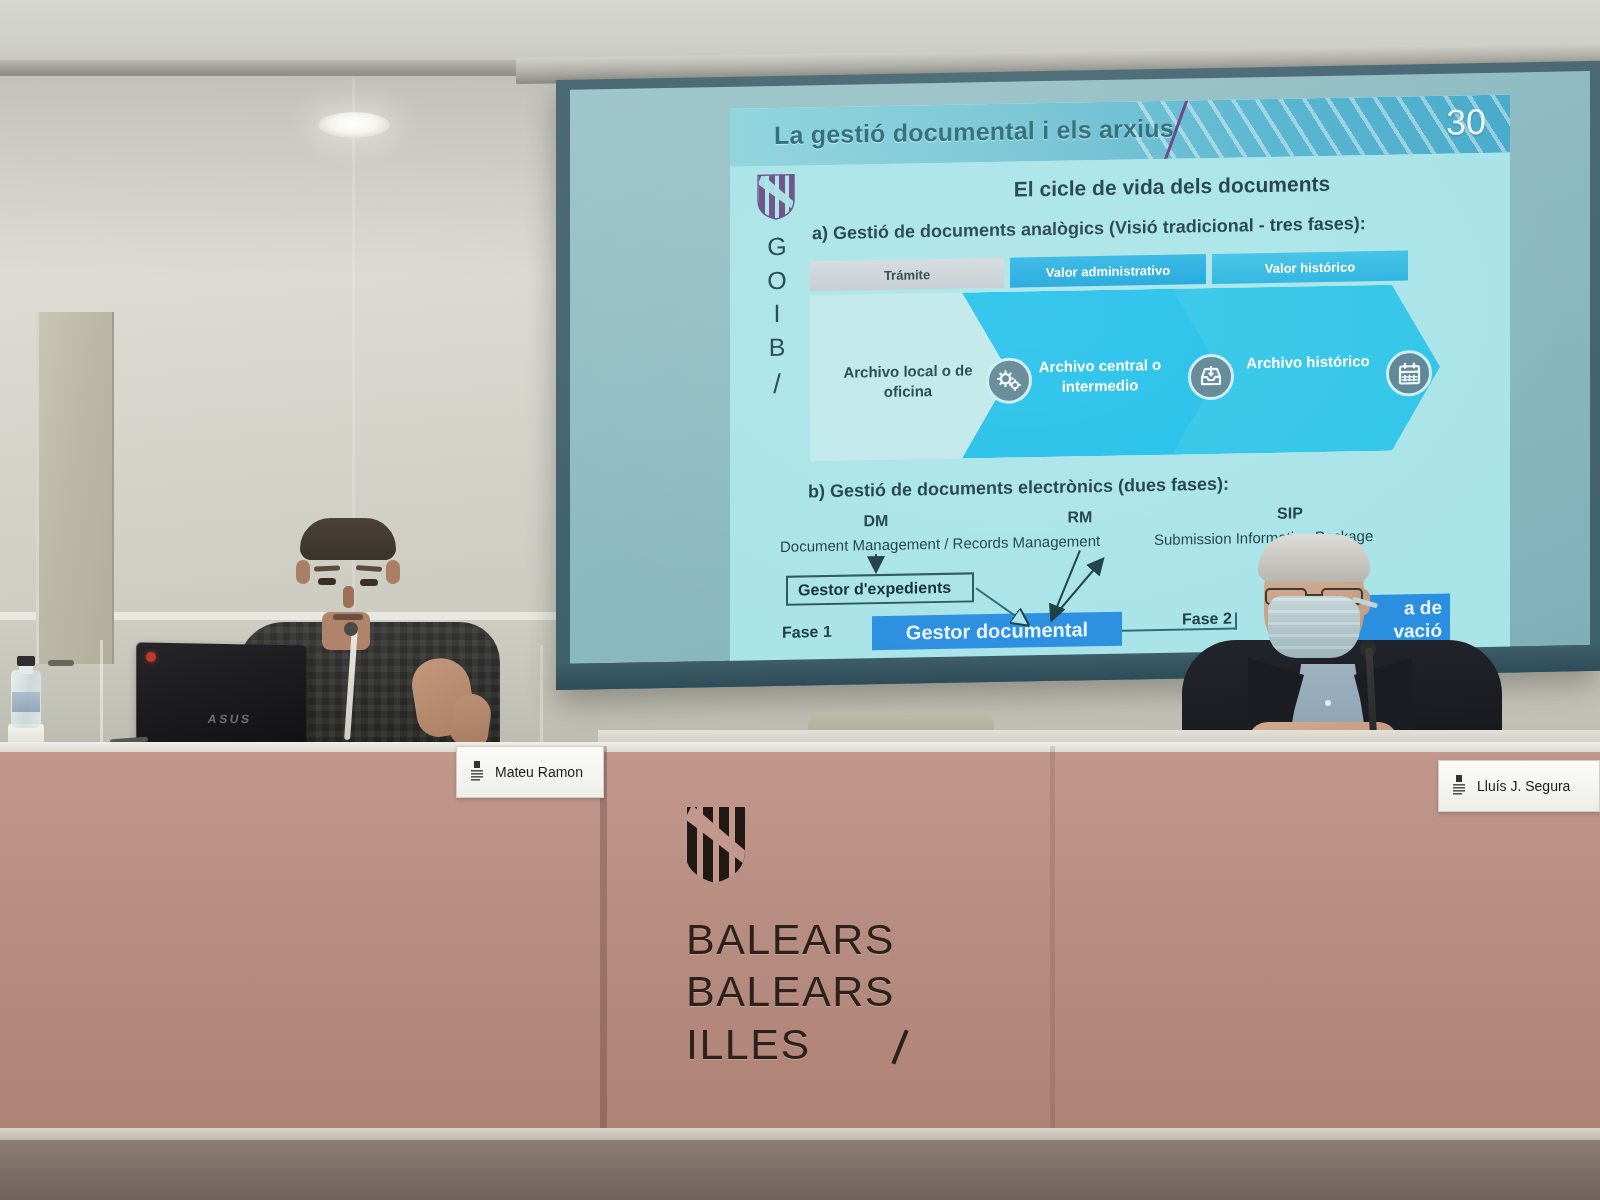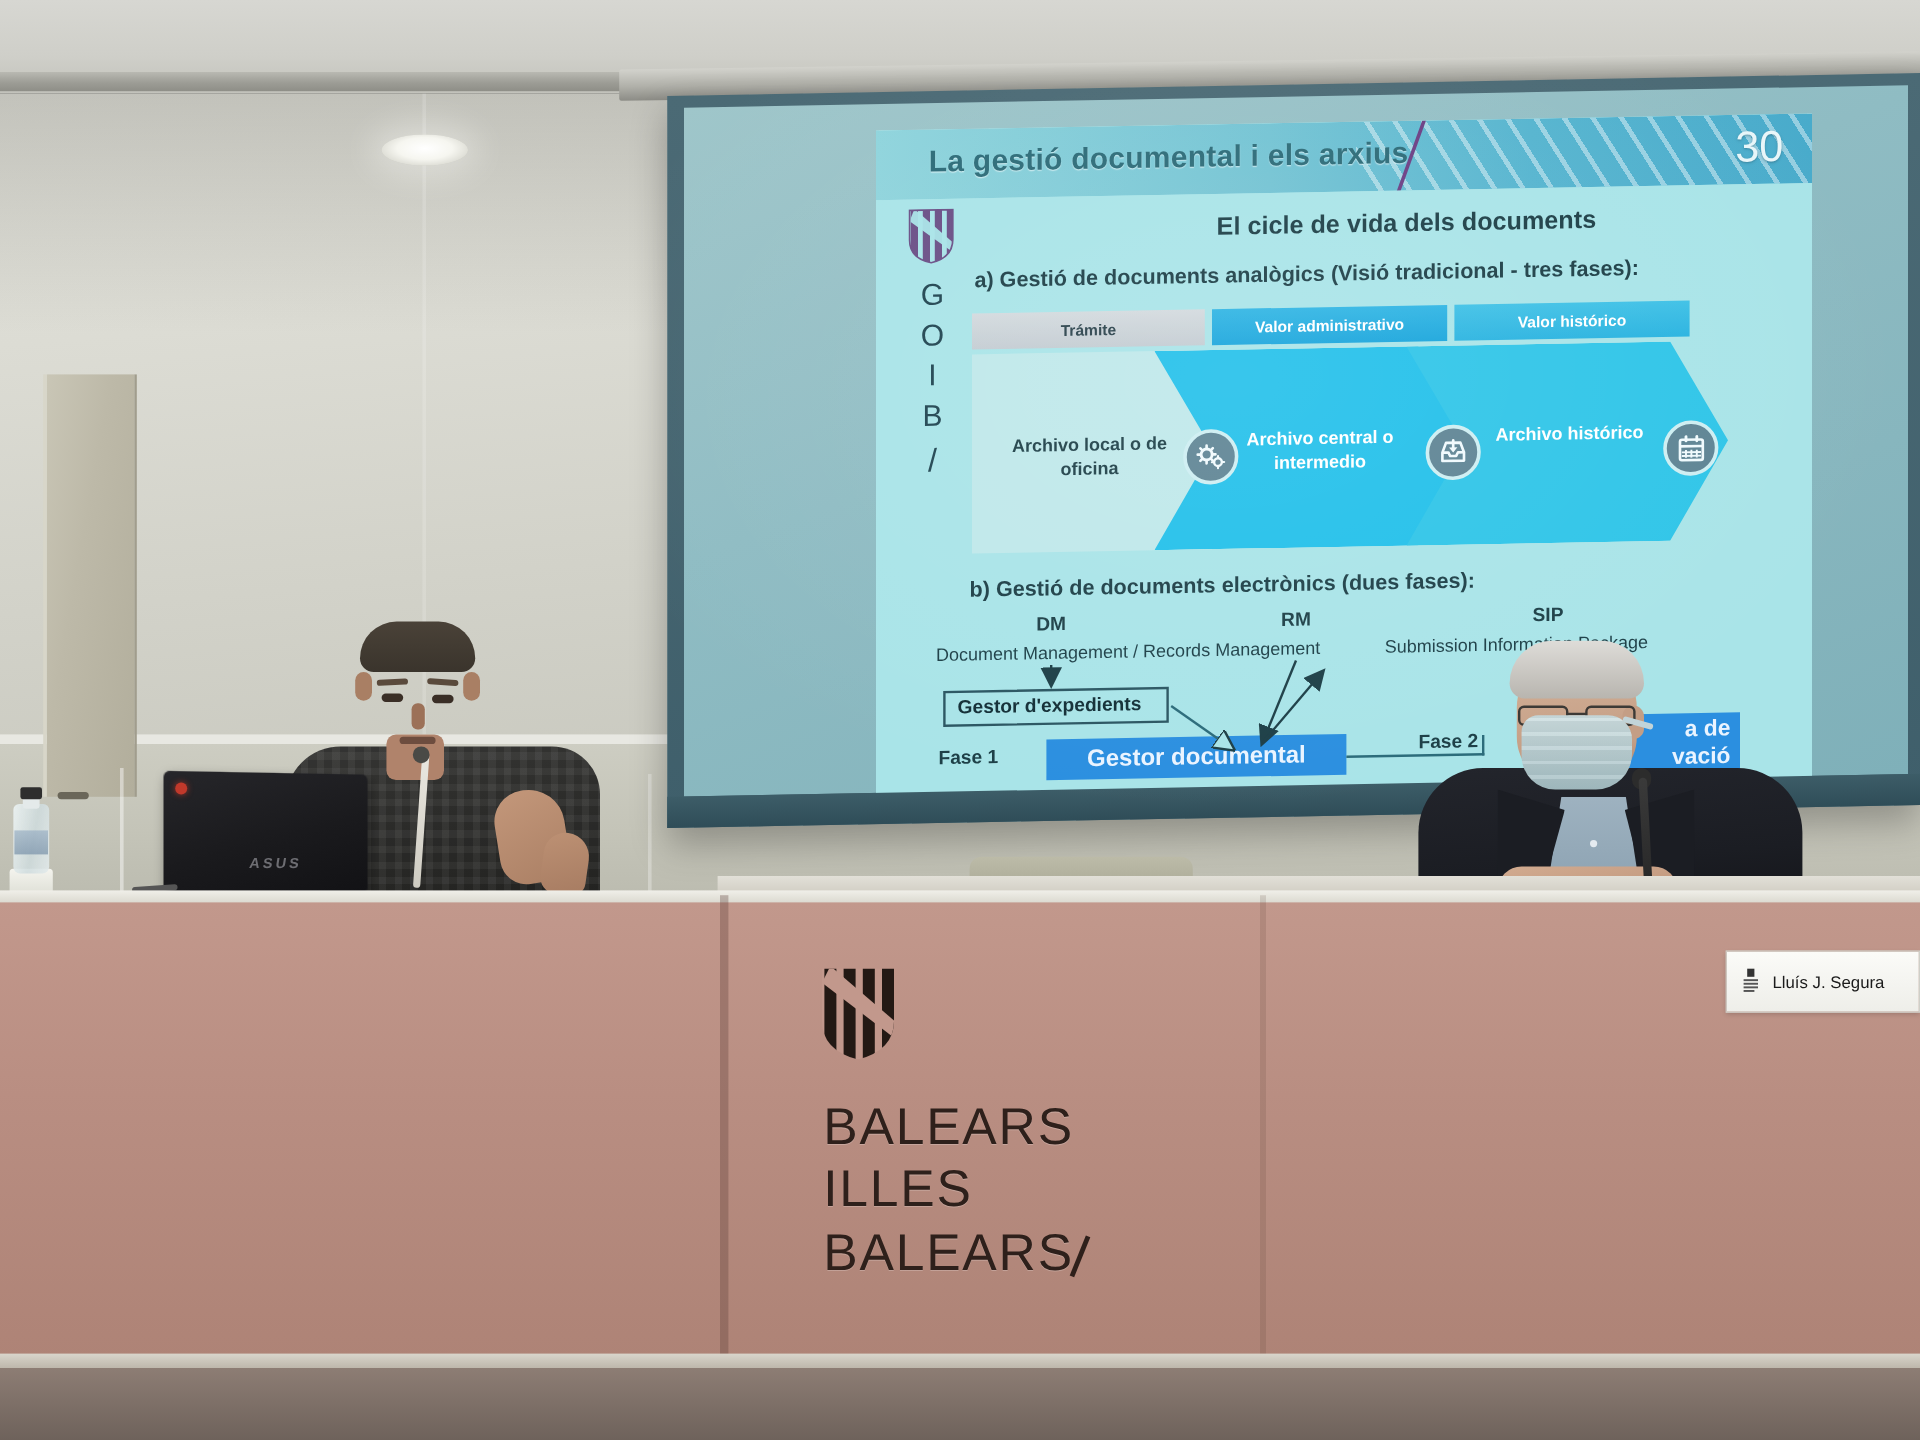--- a/index.html
+++ b/index.html
@@ -280,21 +280,21 @@
 
   
   .nameplate {
     position: absolute; height: 52px;
     background: linear-gradient(180deg, #fbfbf8 0%, #eeeee9 100%);
     border: 1px solid #cfcfc8;
     display: flex; align-items: center; gap: 10px; padding-left: 12px;
     box-shadow: 0 2px 4px rgba(0,0,0,0.18);
   }
   .np-left  { left: 456px; top: 746px; width: 148px; }
-  .np-right { left: 1438px; top: 792px; width: 162px; }
+  .np-right { left: 1438px; top: 760px; width: 162px; }
   .np-mini-logo { width: 16px; height: 22px; flex: 0 0 auto; }
   .np-name { font-size: 14px; color: #1b1b1b; white-space: nowrap; }
 
   
   .person { position: absolute; }
 
   
   .pL-body {
     position: absolute; left: 238px; top: 622px; width: 262px; height: 128px;
     background: linear-gradient(175deg, #3a3a38 0%, #2e2e2c 60%, #262624 100%);
@@ -736,26 +736,36 @@
         <rect x="0" y="0" width="66" height="80" fill="#c2988c"></rect>
         <rect x="5" y="0" width="10" height="80" fill="#231914"></rect>
         <rect x="21" y="0" width="10" height="80" fill="#231914"></rect>
         <rect x="37" y="0" width="10" height="80" fill="#231914"></rect>
         <rect x="53" y="0" width="10" height="80" fill="#231914"></rect>
         <polygon points="10,0 66,48 66,62 3,14" fill="#c2988c"></polygon>
       </g>
     </svg>
     <div class="desk-logo-text">
       <div>BALEARS</div>
+      <div>BALEARS</div>
       <div>ILLES</div>
-      <div>BALEARS</div>
     </div>
     <div class="desk-logo-slash"></div>
   </div>
 
+  <div class="nameplate np-left">
+    <svg class="np-mini-logo" viewBox="0 0 16 22">
+      <rect x="5" y="0" width="6" height="7" fill="#333"></rect>
+      <rect x="2" y="9" width="12" height="1.6" fill="#555"></rect>
+      <rect x="2" y="12" width="12" height="1.6" fill="#555"></rect>
+      <rect x="2" y="15" width="12" height="1.6" fill="#555"></rect>
+      <rect x="2" y="18" width="9" height="1.6" fill="#555"></rect>
+    </svg>
+    <span class="np-name">Mateu Ramon</span>
+  </div>
 
   <div class="nameplate np-right">
     <svg class="np-mini-logo" viewBox="0 0 16 22">
       <rect x="5" y="0" width="6" height="7" fill="#333"></rect>
       <rect x="2" y="9" width="12" height="1.6" fill="#555"></rect>
       <rect x="2" y="12" width="12" height="1.6" fill="#555"></rect>
       <rect x="2" y="15" width="12" height="1.6" fill="#555"></rect>
       <rect x="2" y="18" width="9" height="1.6" fill="#555"></rect>
     </svg>
     <span class="np-name">Lluís J. Segura</span>

